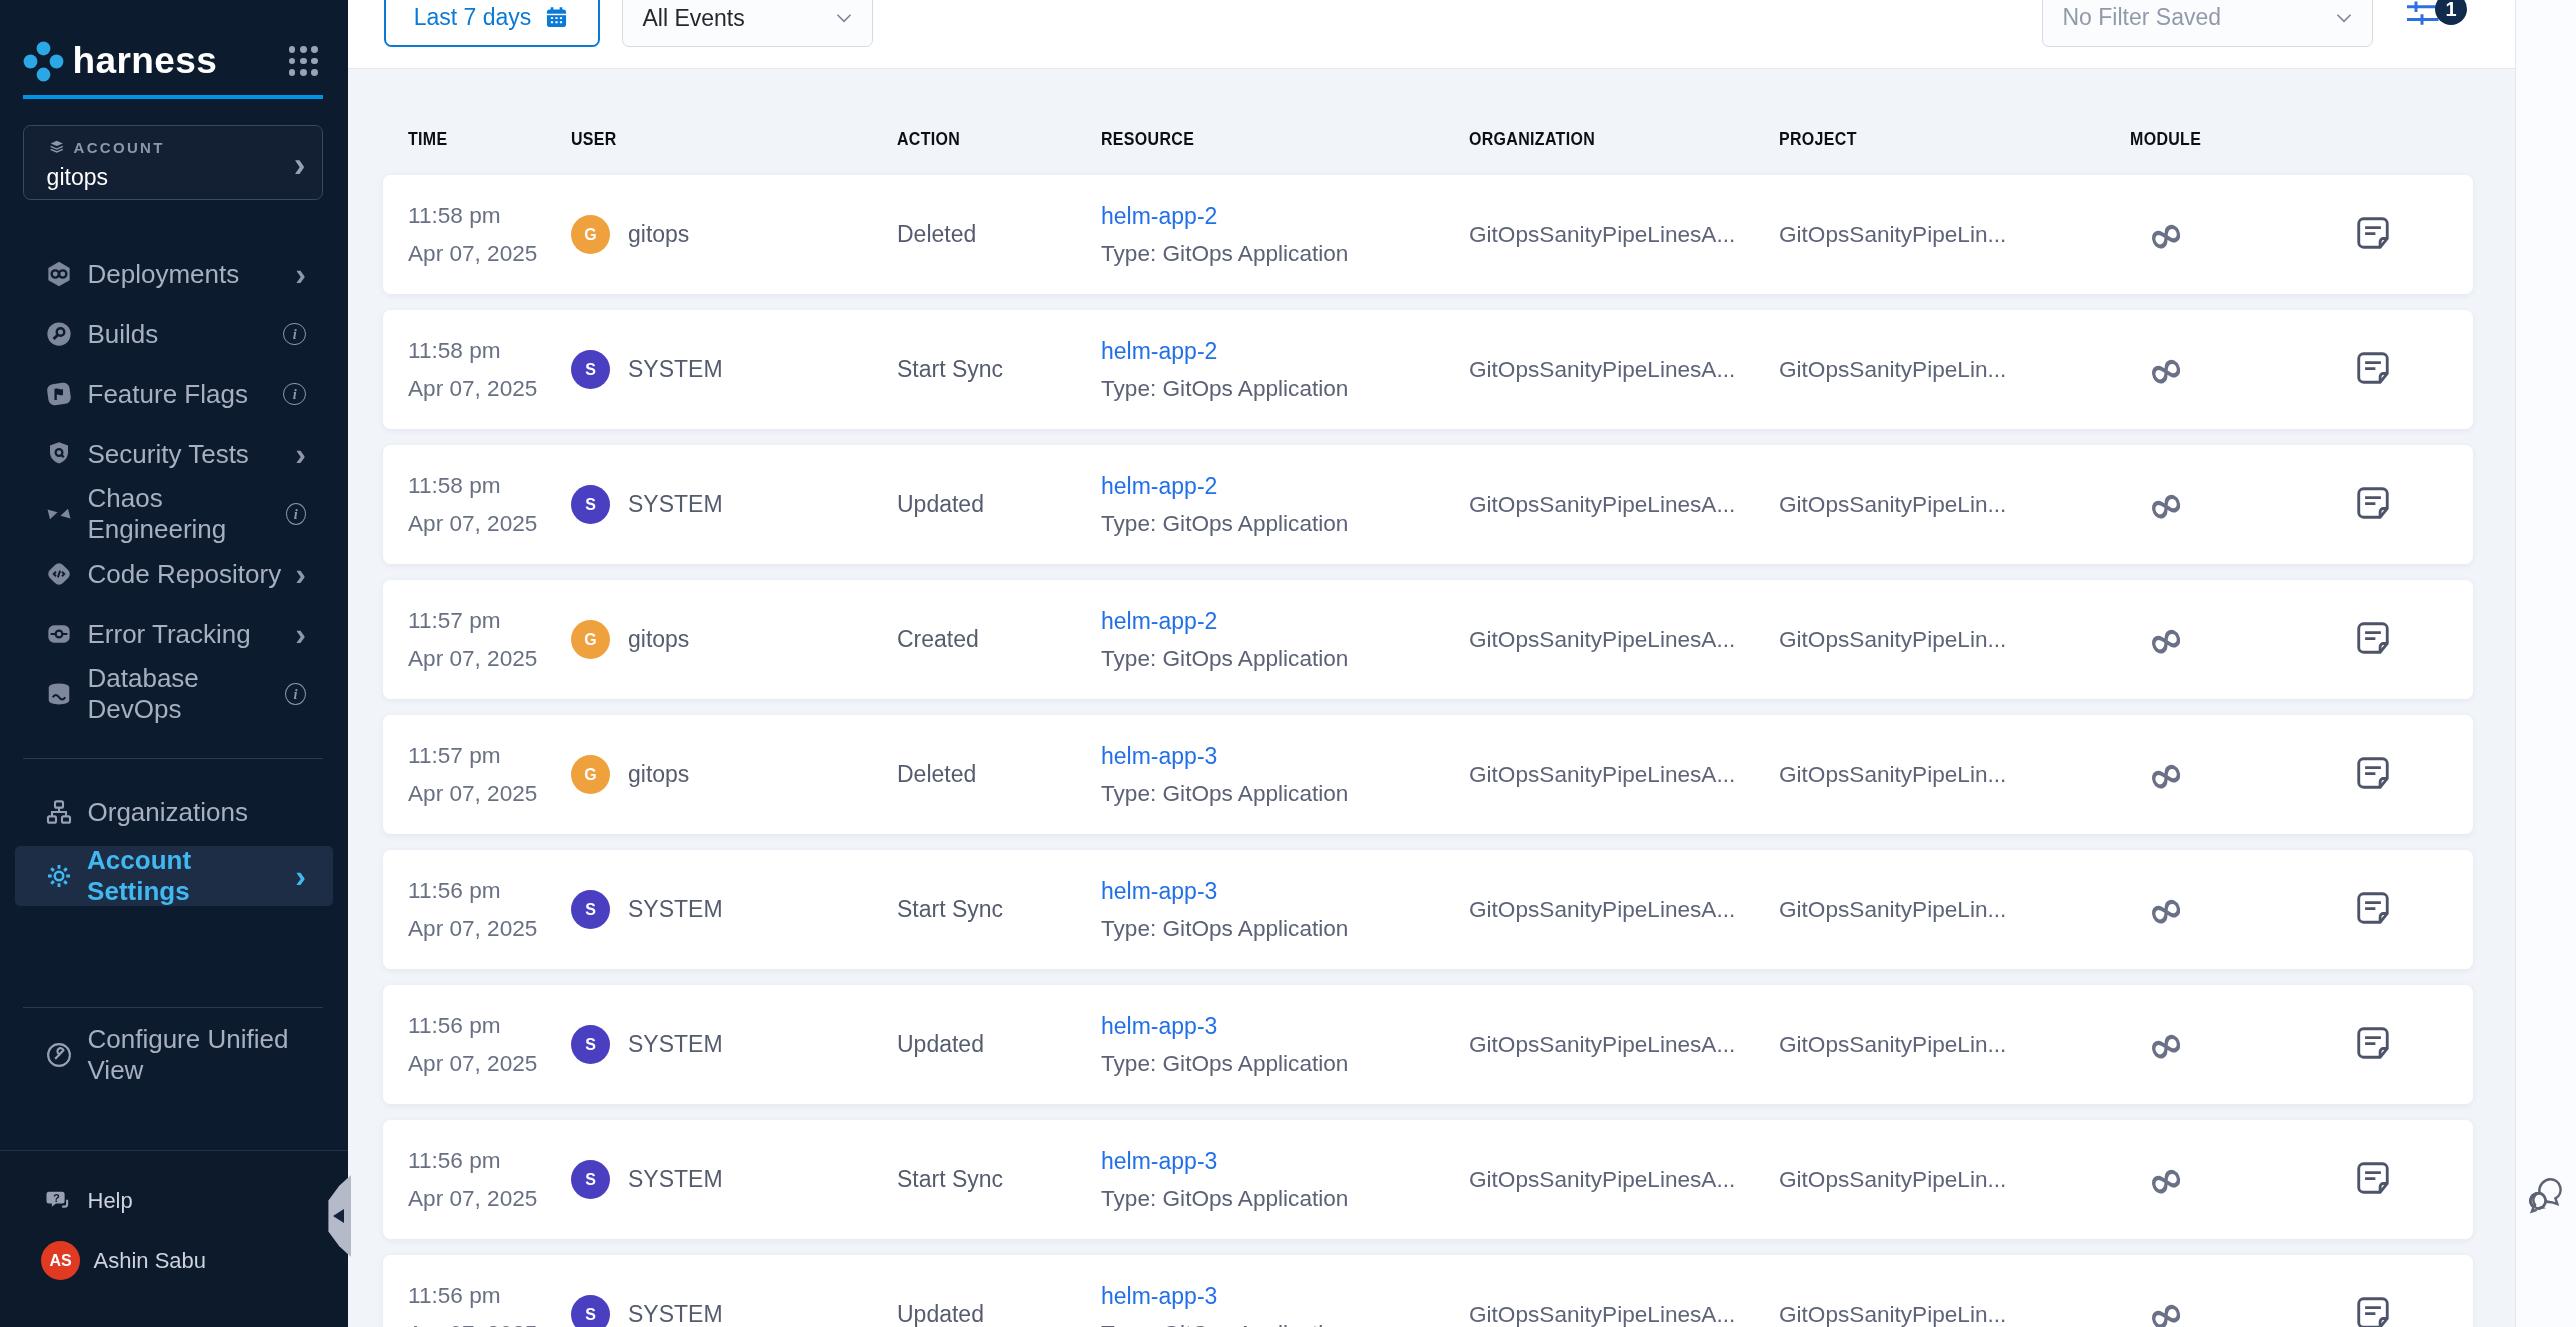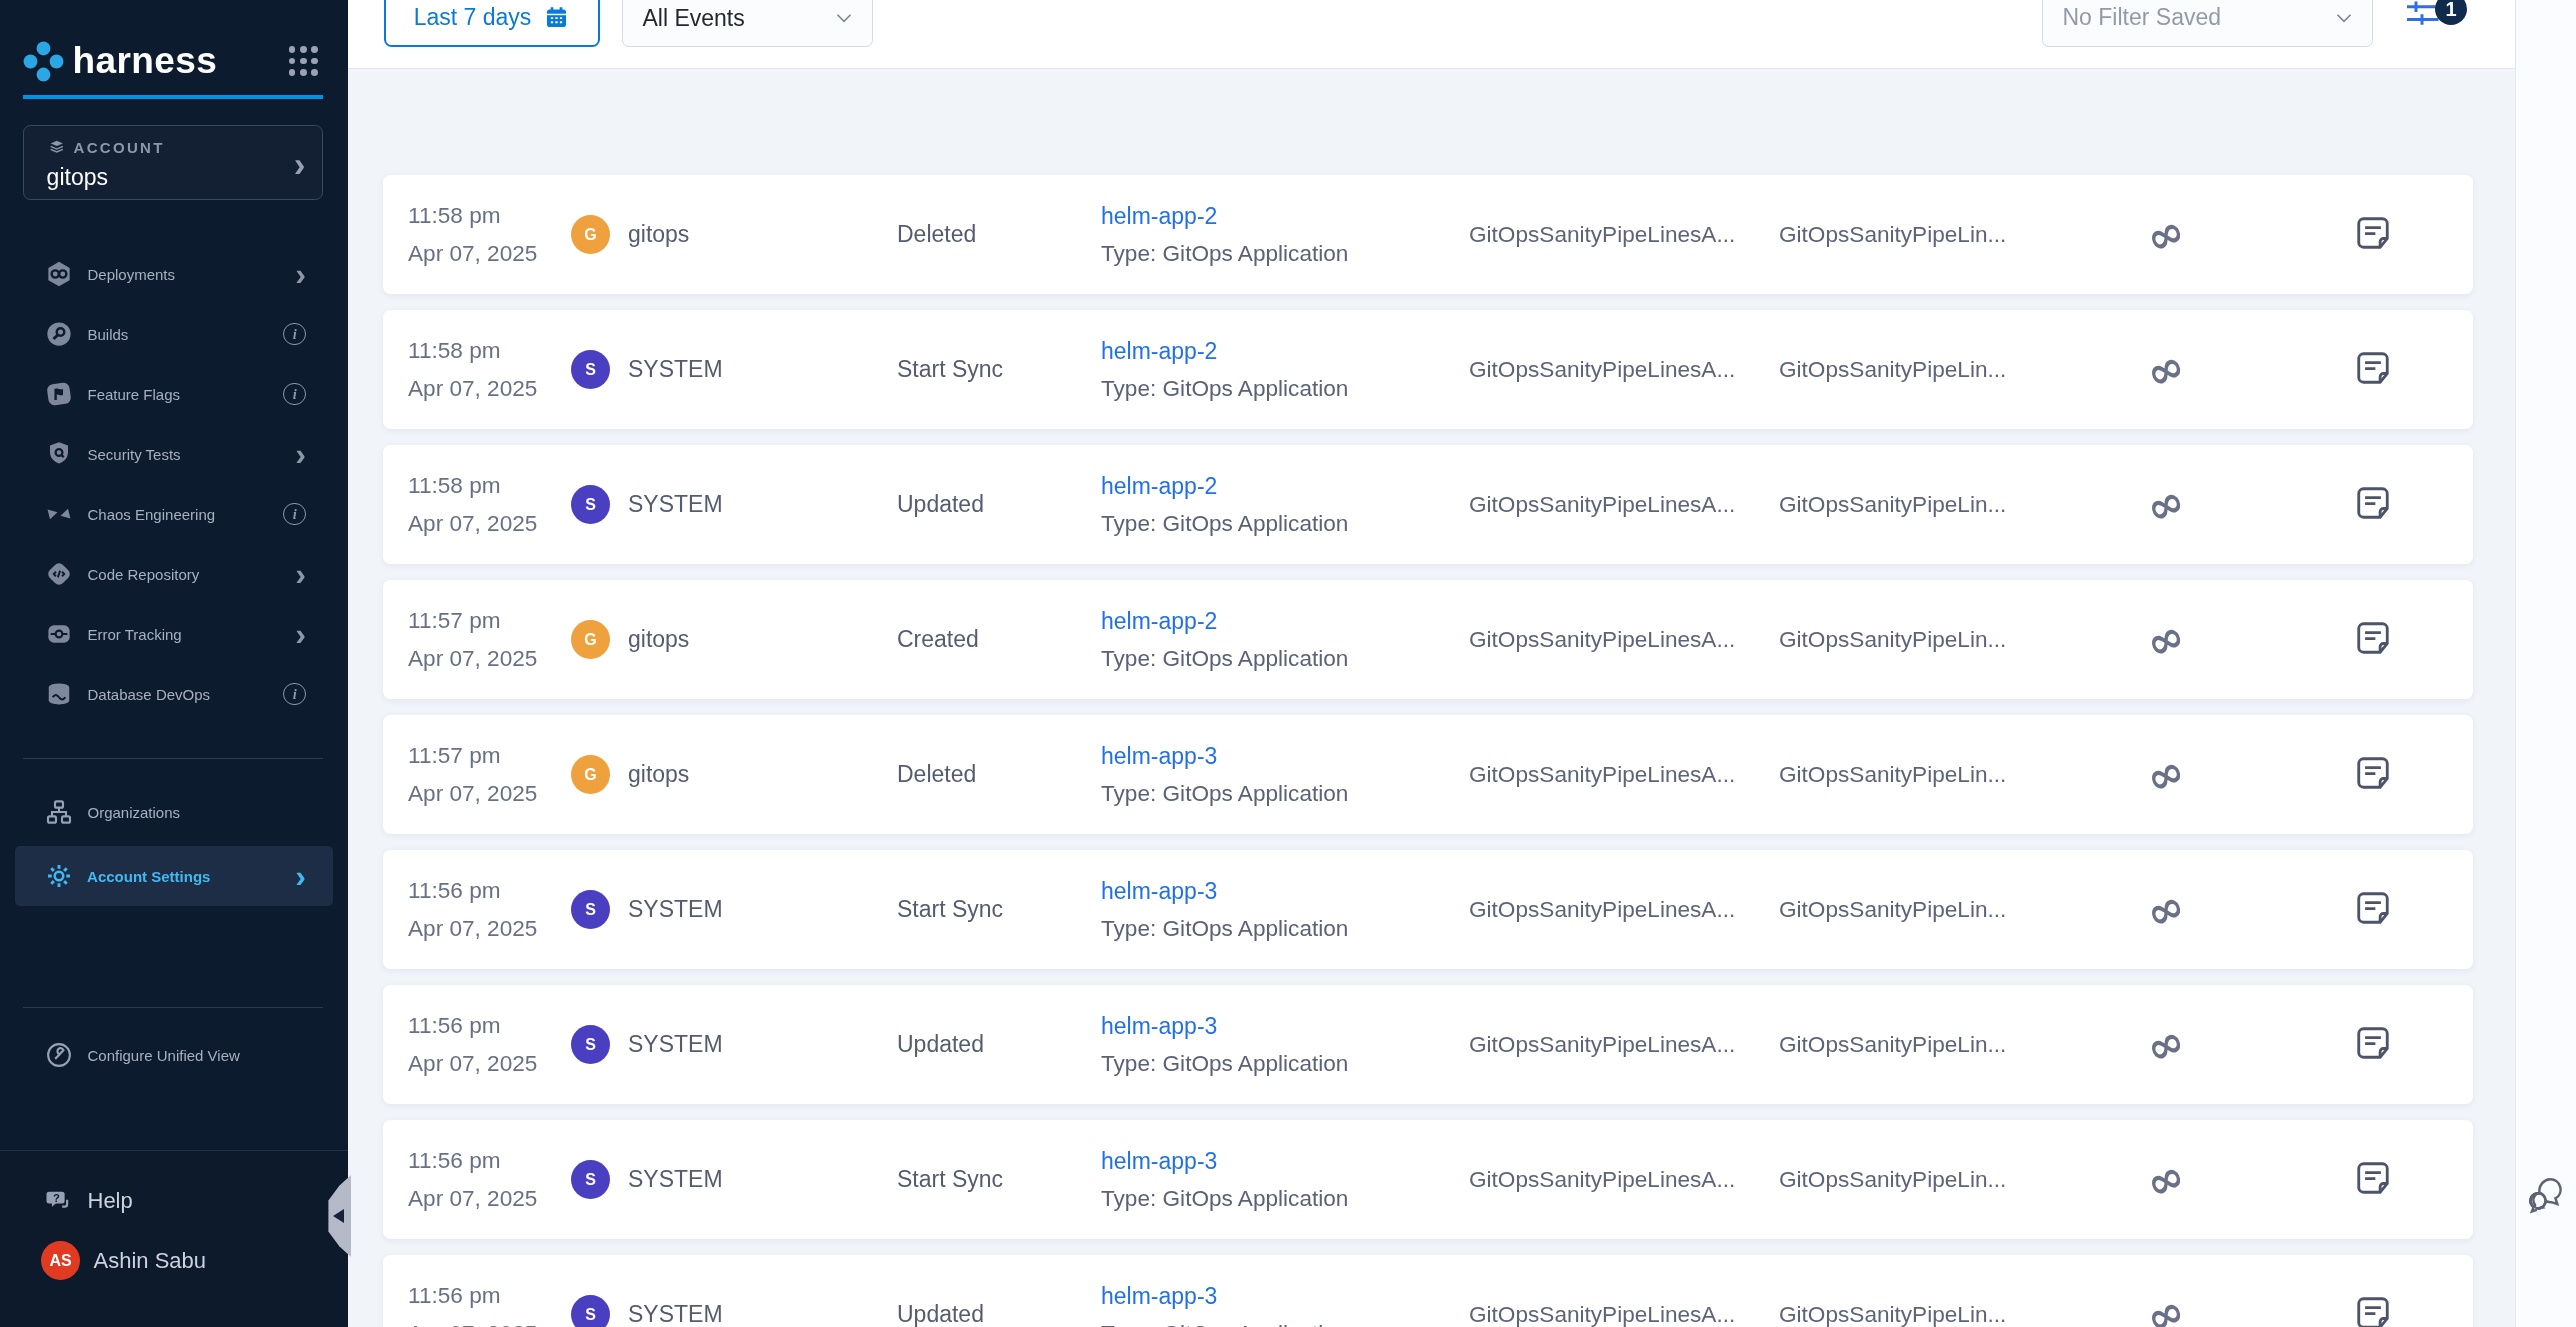--- a/index.html
+++ b/index.html
@@ -18,21 +18,21 @@
 
   .account-box { position:absolute; left:22.6px; right:25px; top:125px; height:75px; background:#131f33; border:1.5px solid #3a4a62; border-radius:7.5px; padding:12px 23px; }
   .account-label-row { display:flex; align-items:center; gap:7.5px; }
   .account-label { color:#8d97ab; font-size:15px; font-weight:bold; letter-spacing:2.3px; }
   .account-name { color:#ffffff; font-size:23px; margin-top:6.8px; }
   .account-chevron { position:absolute; right:16.5px; top:50%; transform:translateY(-50%); color:#97a0b4; font-size:35px; line-height:1; font-weight:bold; }
 
   .nav { position:absolute; left:0; right:0; top:244px; }
   .nav-item { height:60px; display:flex; align-items:center; padding:0 42px 0 44px; cursor:pointer; }
   .nav-ico { width:30px; height:30px; flex:none; }
-  .nav-label { color:#a7b0c2; font-size:15px; margin-left:13.5px; }
+  .nav-label { color:#a7b0c2; font-size:26px; margin-left:13.5px; }
   .nav-adorn { margin-left:auto; }
   .chev { color:#8e97aa; font-size:32px; line-height:1; font-weight:bold; }
   .info-badge { width:22.6px; height:22.6px; border:1.5px solid #8e97aa; border-radius:50%; color:#8e97aa; font-size:14.3px; display:flex; align-items:center; justify-content:center; font-style:italic; font-family:"Liberation Serif", serif; font-weight:bold; }
 
   .divider { position:absolute; left:22.6px; right:25px; height:0.8px; background:#2b3a51; }
   .d1 { top:758px; } .d2 { top:1007px; }
   .nav2 { position:absolute; left:0; right:0; top:782px; }
   .nav3 { position:absolute; left:0; right:0; top:1025px; }
   .nav-item.selected { background:#1d2d46; border-radius:5px; margin:4px 15px; padding:0 27px 0 28.6px; }
   .nav-item.selected .nav-label { color:#42b8f0; font-weight:bold; }
@@ -274,20 +274,30 @@
   </div>
   <div class="filter-widget">
     <svg width="39" height="42" viewBox="0 0 26 28" style="position:absolute;left:0;top:-9px;" stroke="#2f6fe0" stroke-width="2" fill="none">
         <path d="M2 6h21M16 2.5v7M2 14.5h21M8 11v7M2 23h21M12 19.5v7"></path>
       </svg>
     <span class="filter-badge">1</span>
   </div>
 </div>
 
 <div class="content">
+  <div class="thead grid-cols">
+    <span class="th">TIME</span>
+    <span class="th">USER</span>
+    <span class="th">ACTION</span>
+    <span class="th">RESOURCE</span>
+    <span class="th">ORGANIZATION</span>
+    <span class="th">PROJECT</span>
+    <span class="th">MODULE</span>
+    <span class="th"></span>
+  </div>
   <div class="rows" id="rows">
       <div class="row grid-cols">
     <div class="cell c-time">
       <div>11:58 pm</div>
       <div>Apr 07, 2025</div>
     </div>
     <div class="cell c-user">
       <span class="avatar av-g">G</span>
       <span class="uname">gitops</span>
     </div>

